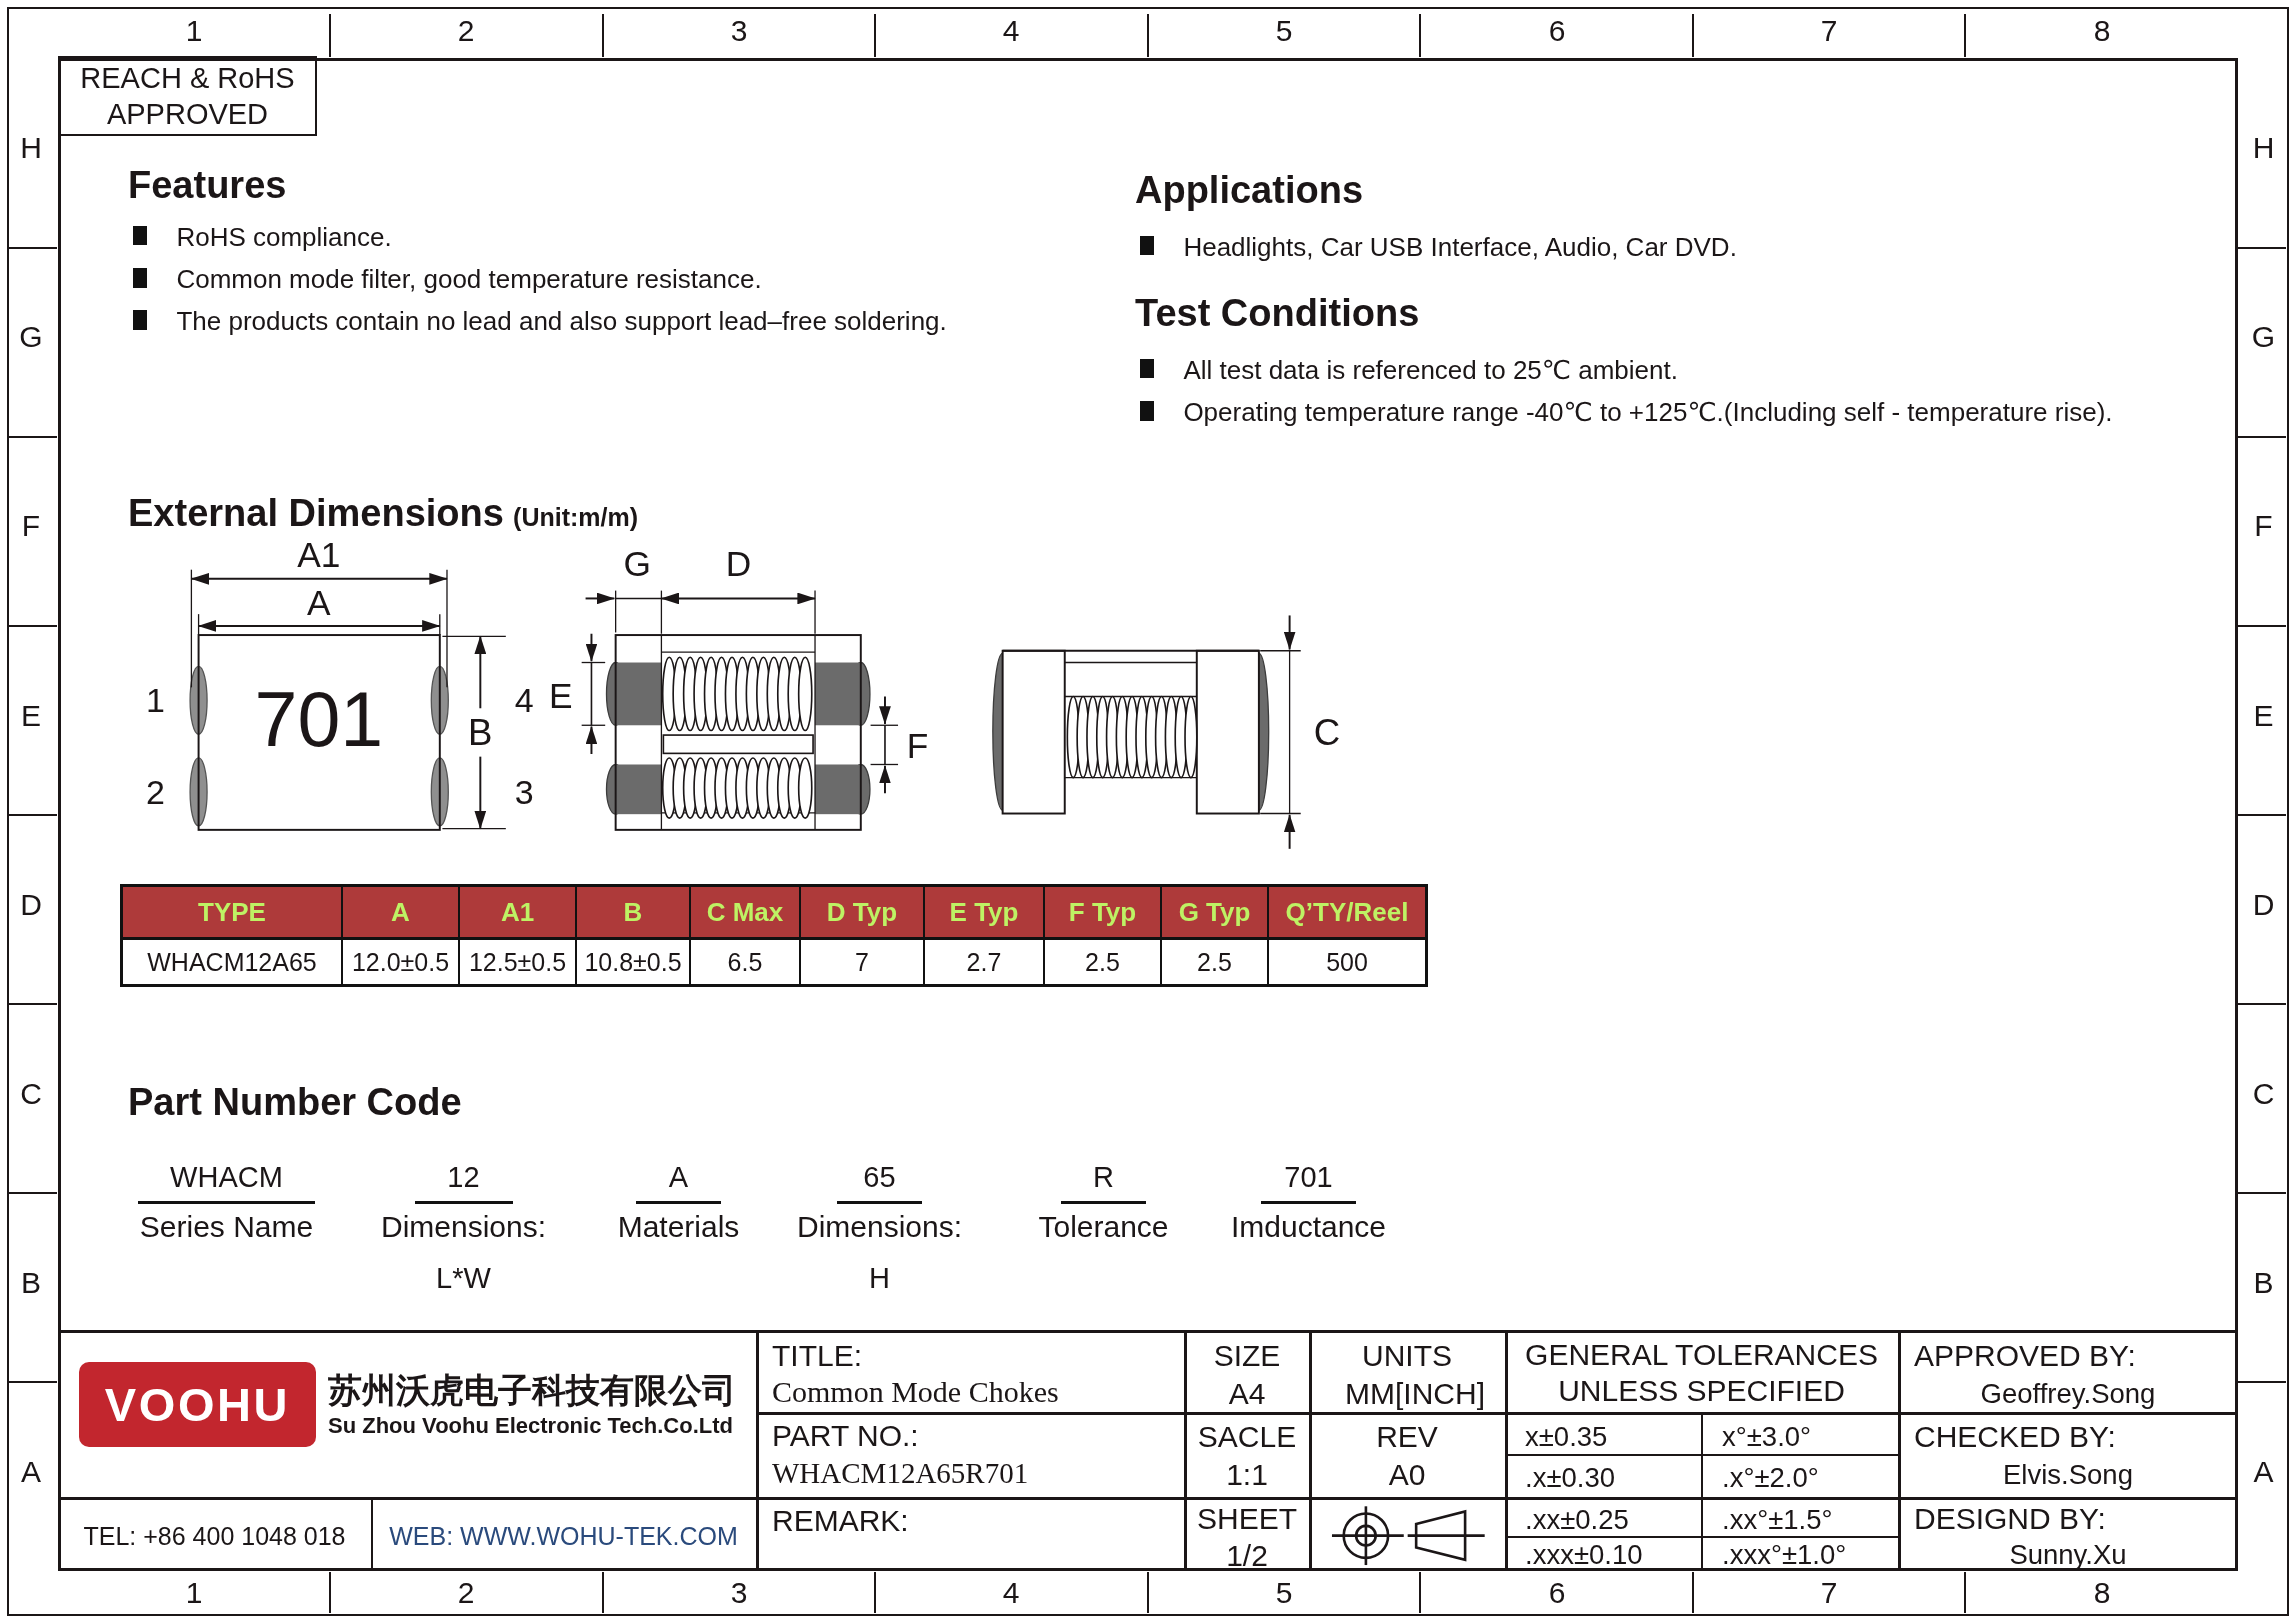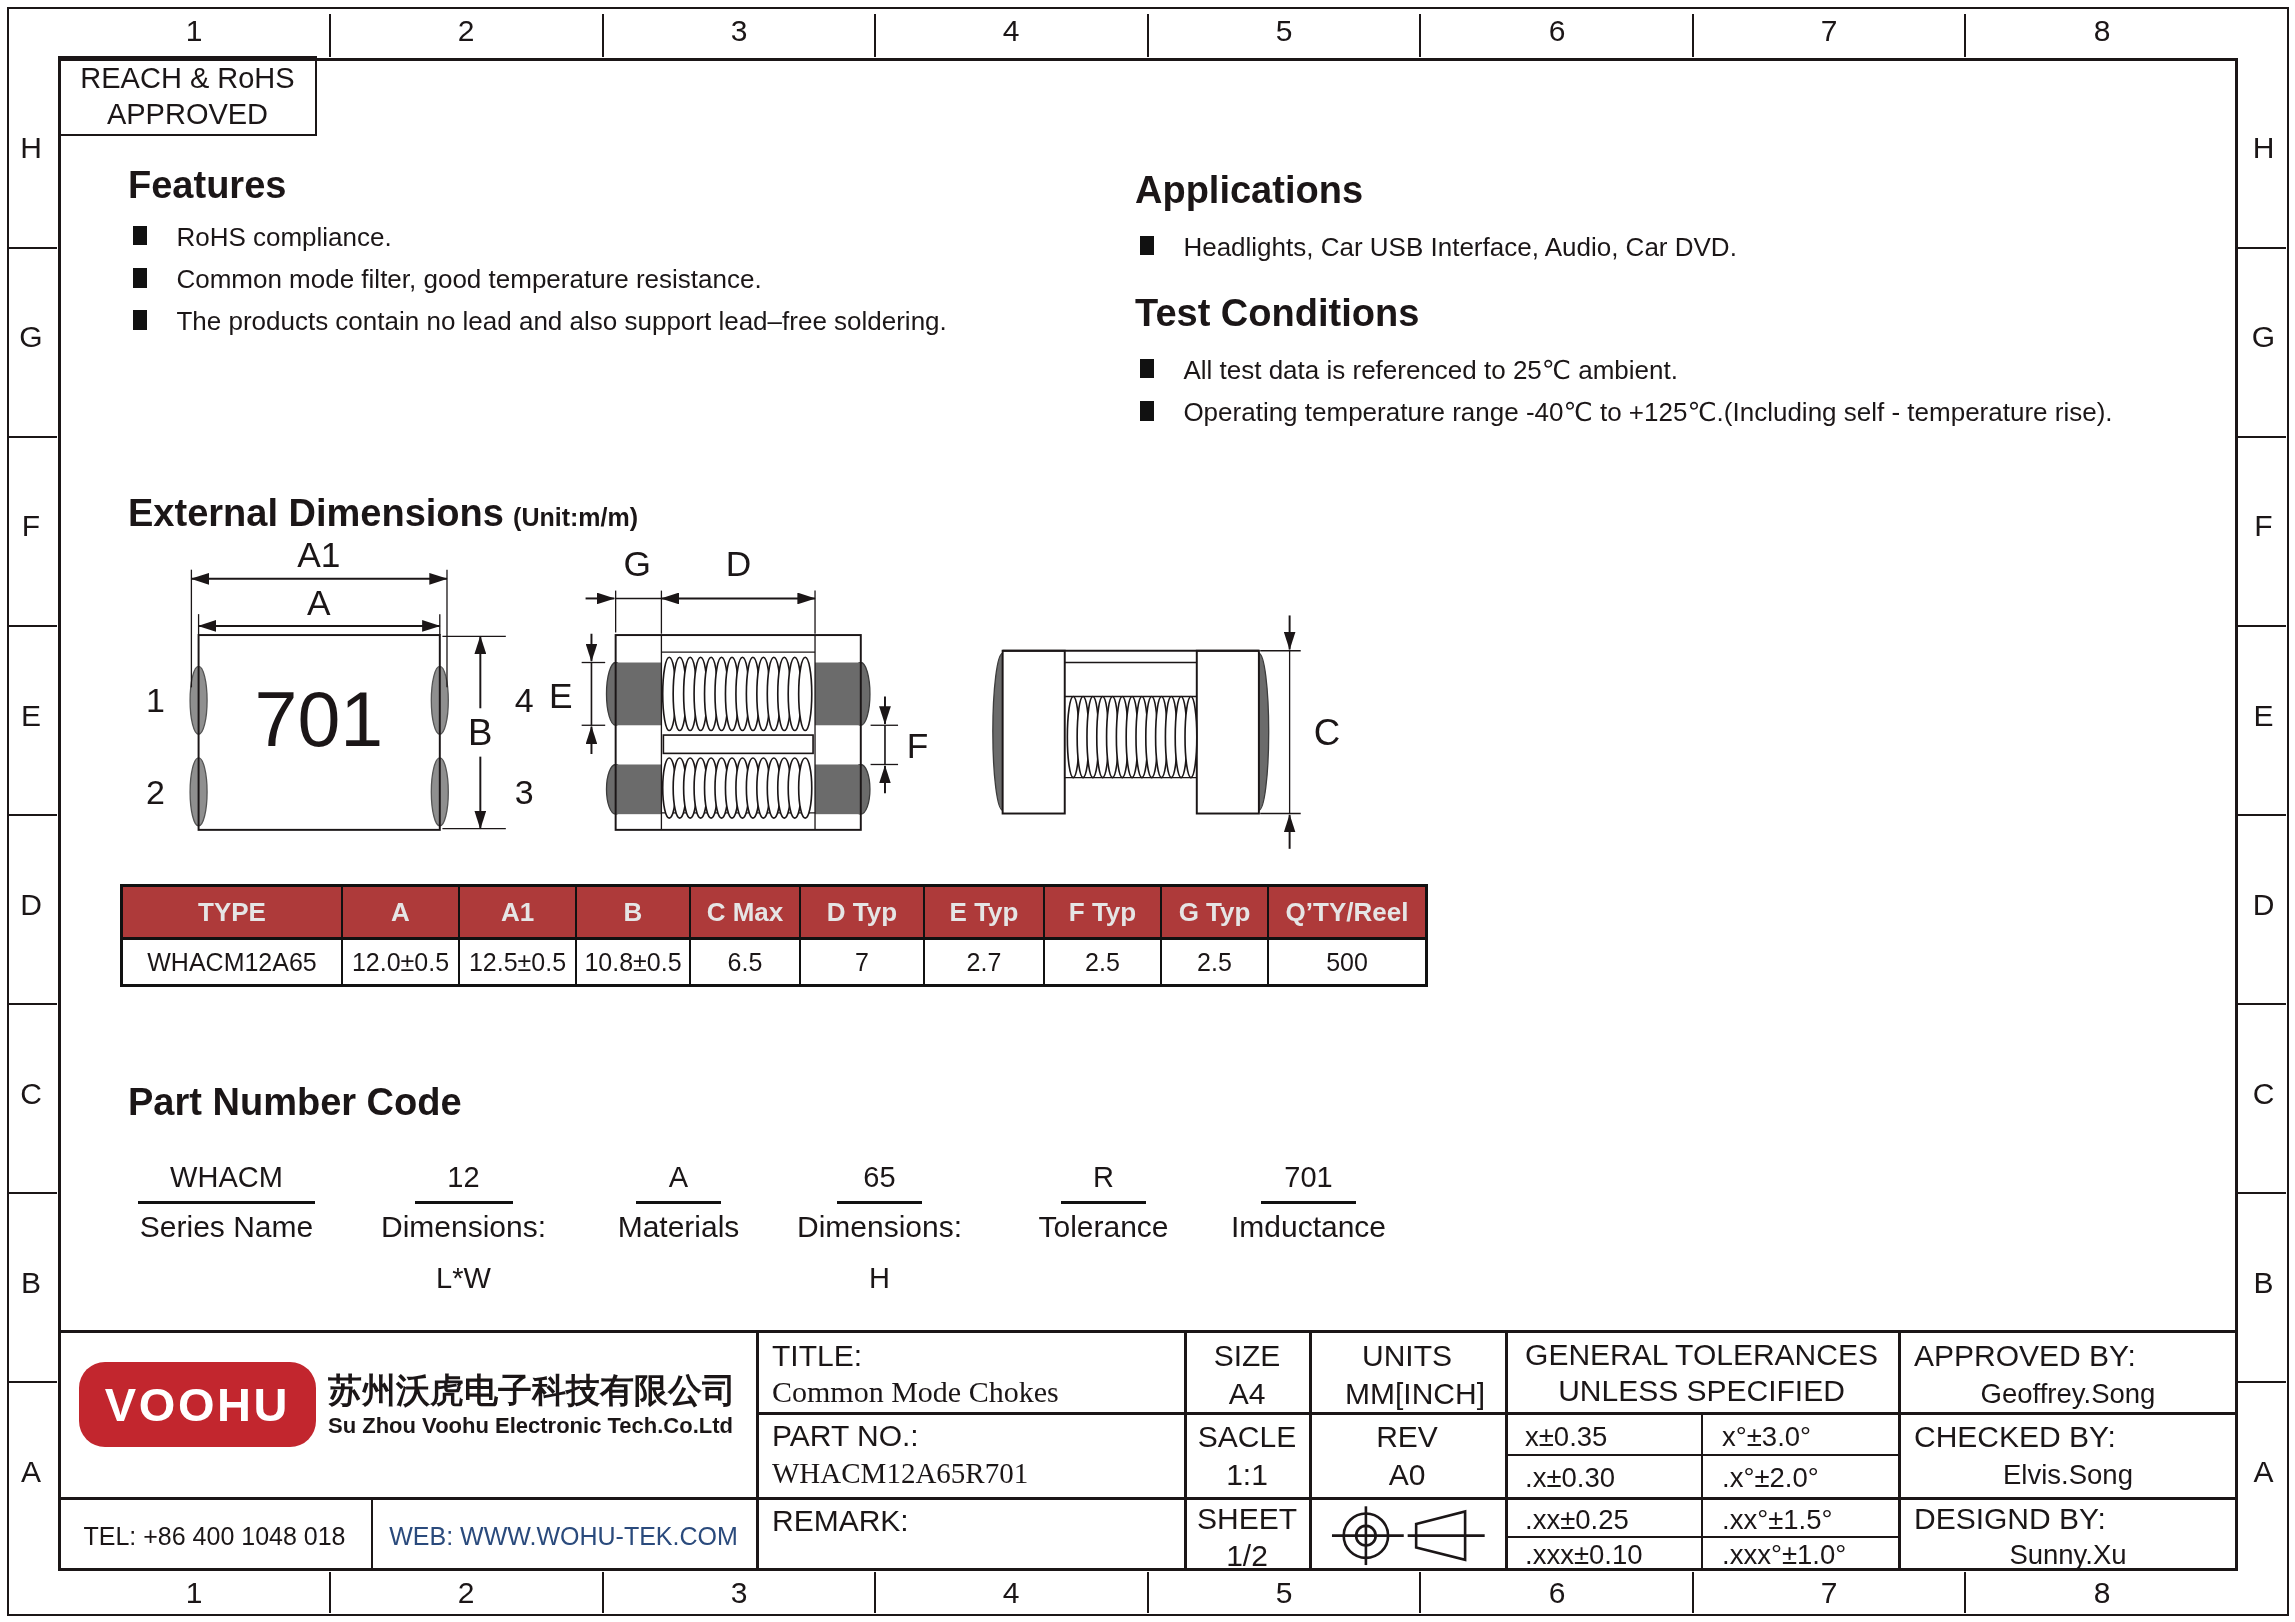--- a/index.html
+++ b/index.html
@@ -20,35 +20,35 @@
     font-size:29px;line-height:1.25;}
   .sec-h{position:absolute;font-size:38px;font-weight:700;white-space:nowrap;text-align:center;}
   .unit-note{font-size:25px;font-weight:700;margin-left:9.2px;}
   .blist{position:absolute;}
   .brow{display:flex;align-items:flex-start;margin-bottom:11px;}
   .bsq{width:14.4px;height:19.6px;background:#111;margin-right:29px;margin-top:3.9px;flex:0 0 auto;}
   .btxt{font-size:26px;line-height:1.2;white-space:nowrap;}
   .dim-table{position:absolute;left:120px;top:884px;border:3.3px solid #111;display:grid;
     grid-template-columns:220px 117px 117px 114px 110px 124px 120px 117px 107px 156px;}
   .dim-table .hc{height:50px;background:#AE3A3A;border-right:2px solid #111;border-bottom:3.3px solid #111;
-    display:flex;align-items:center;justify-content:center;font-weight:700;font-size:26px;color:#e5e5e5;}
+    display:flex;align-items:center;justify-content:center;font-weight:700;font-size:26px;color:#bef264;}
   .dim-table .dc{height:44px;border-right:2px solid #111;display:flex;align-items:center;justify-content:center;font-size:25px;}
   .dim-table .hc:nth-child(10n),.dim-table .dc:nth-child(10n){border-right:none;}
   .pn-seg{position:absolute;width:209px;text-align:center;}
   .pn-code{margin:0 auto;font-size:29px;padding-bottom:6.5px;border-bottom:3.9px solid #111;}
   .pn-label{font-size:30px;margin-top:6.5px;}
   .pn-sub{font-size:29px;margin-top:18.3px;}
   .tb-label{position:absolute;font-size:30px;white-space:nowrap;}
   .tb-serif{position:absolute;font-size:30px;white-space:nowrap;
     font-family:"Liberation Serif","DejaVu Serif",serif;}
   .tb-c{position:absolute;font-size:30px;text-align:center;white-space:nowrap;}
   .tol-v{position:absolute;font-size:27.5px;white-space:nowrap;}
   .name-c{position:absolute;font-size:27.5px;text-align:center;white-space:nowrap;}
   .logo-box{position:absolute;left:79px;top:1362px;width:237px;height:85px;background:#C2262E;
-    border-radius:26px;display:flex;align-items:center;justify-content:center;}
+    border-radius:10px;display:flex;align-items:center;justify-content:center;}
   .logo-txt{color:#ffffff;font-size:47px;font-weight:700;letter-spacing:2.6px;}
   .cn-name{position:absolute;left:328px;top:1368px;font-size:34px;font-weight:700;white-space:nowrap;}
   .en-name{position:absolute;left:328px;top:1413px;font-size:22px;font-weight:700;white-space:nowrap;}
   .tel{position:absolute;left:58px;top:1522px;width:313px;text-align:center;font-size:25px;}
   .web{position:absolute;left:371px;top:1522px;width:385px;text-align:center;font-size:25px;color:#2A4A7C;}
   svg text{fill:#1b1617;font-family:"Liberation Sans","DejaVu Sans",sans-serif;}
 </style>
 </head>
 <body>
 

